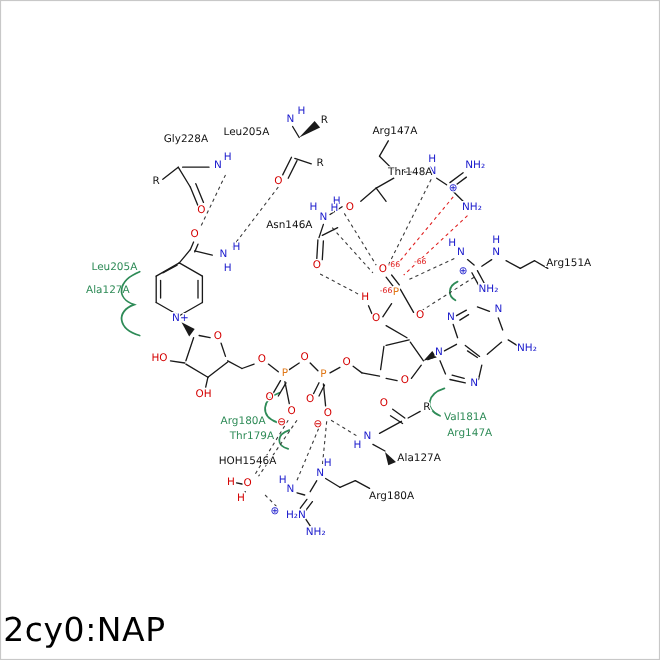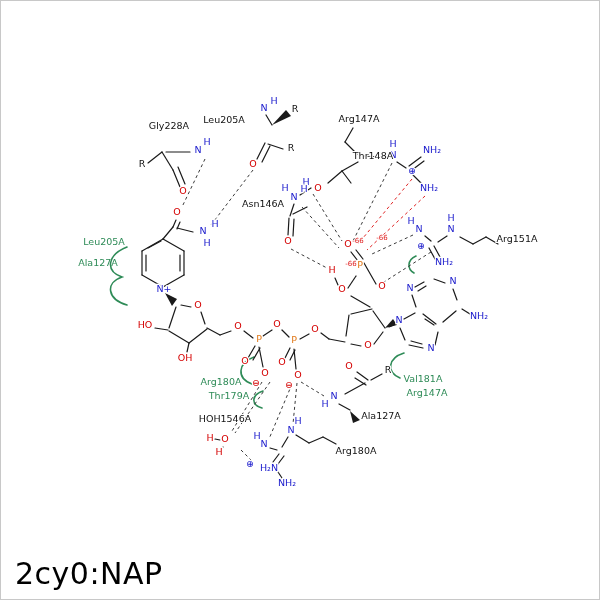--- a/index.html
+++ b/index.html
@@ -8,21 +8,21 @@
     border:1px solid #c8c8c8;box-sizing:border-box;overflow:hidden;
     font-family:"DejaVu Sans","Liberation Sans",sans-serif;
   }
   svg text{font-family:"DejaVu Sans","Liberation Sans",sans-serif;}
   .atom{font-size:9.5px;text-anchor:middle;paint-order:stroke;stroke:#ffffff;stroke-width:2.5px;}
   .atom-r{fill:#d40000;} .atom-b{fill:#1a1acc;} .atom-o{fill:#e07818;} .atom-k{fill:#111111;}
   .res{font-size:9.5px;fill:#111111;text-anchor:middle;paint-order:stroke;stroke:#fff;stroke-width:2px;}
   .contact{font-size:9.5px;fill:#2e8b57;text-anchor:middle;}
   .dist{font-size:7px;fill:#e02020;text-anchor:middle;paint-order:stroke;stroke:#fff;stroke-width:1.5px;}
   #title{
-    position:absolute;left:14px;bottom:8px;font-size:30px;color:#000;
+    position:absolute;left:2px;bottom:8px;font-size:30px;color:#000;
     font-family:"DejaVu Sans","Liberation Sans",sans-serif;letter-spacing:0.5px;
   }
 </style>
 </head>
 <body>
 
 <div id="canvas">
   <svg id="diagram" width="600" height="600" viewBox="0 0 600 600">
     <g id="arc-layer">
         <path d="M126,246 C106,254 104,270 121,276 C104,282 106,298 126,304" fill="none" stroke="#2e8b57" stroke-width="1.6" stroke-linecap="round"></path>

